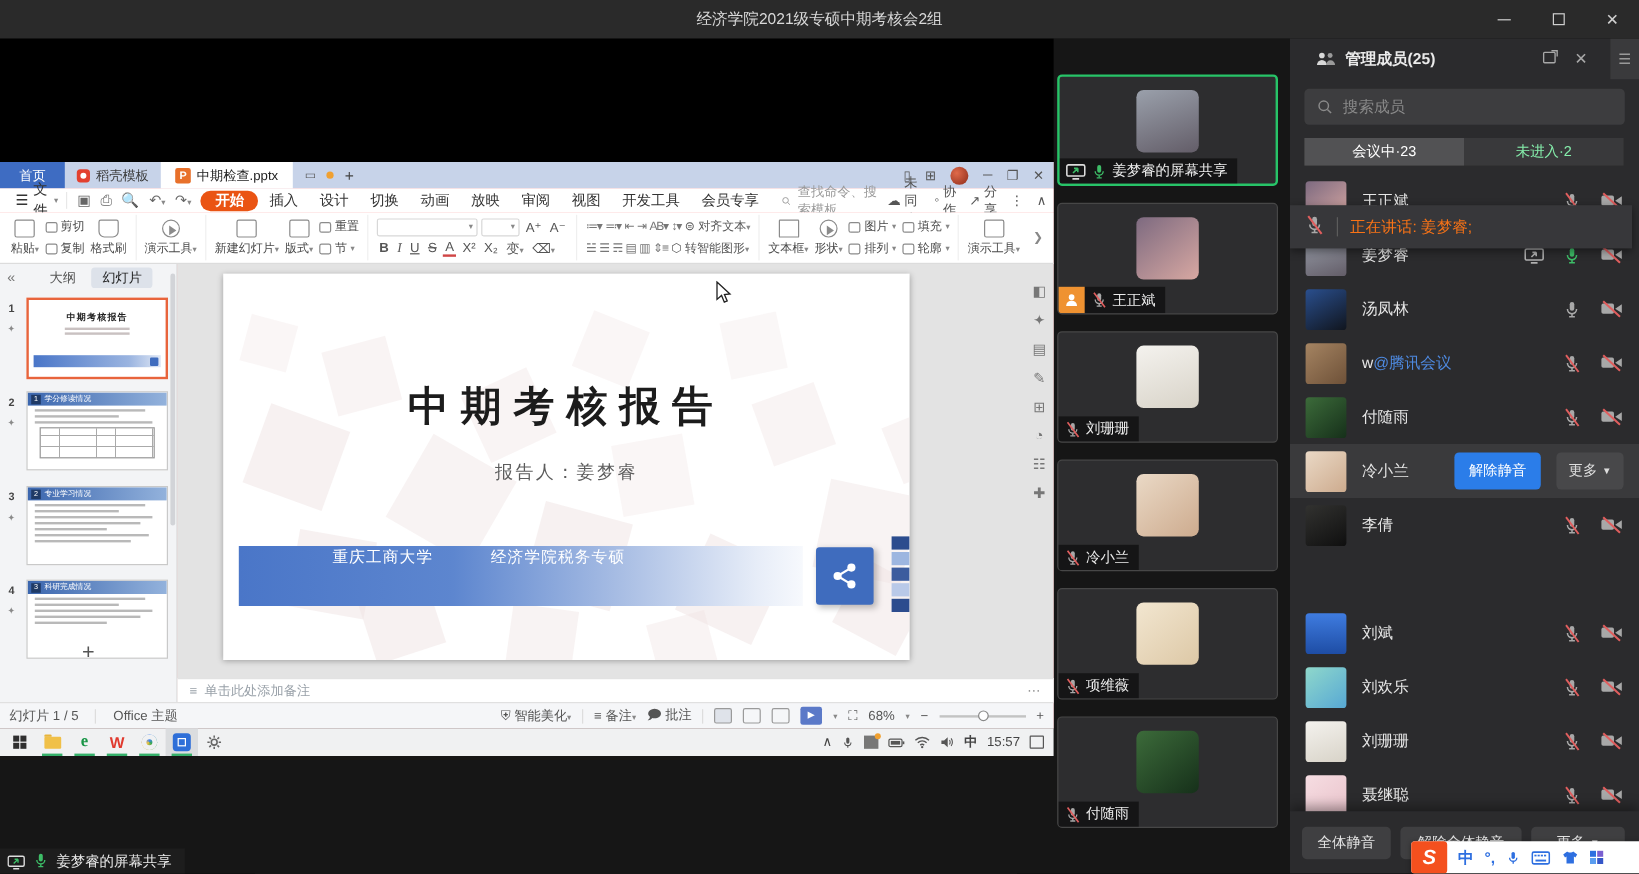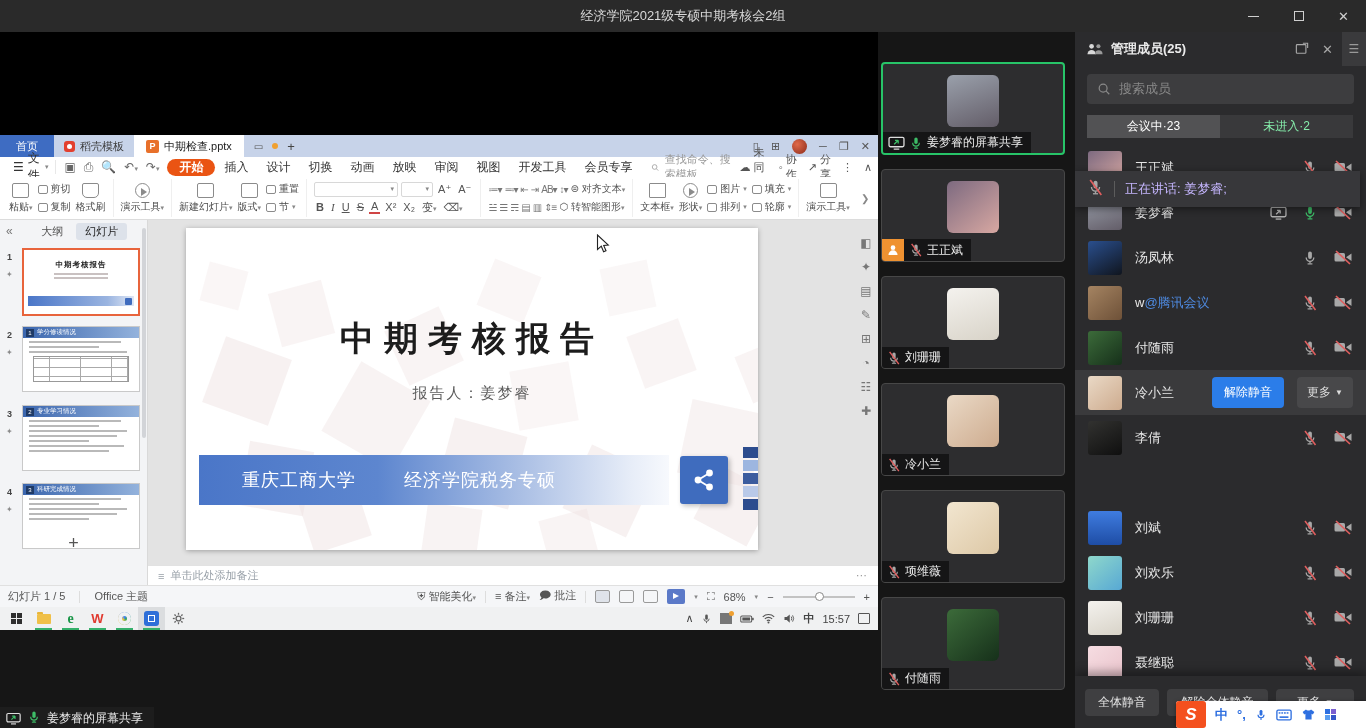--- a/index.html
+++ b/index.html
@@ -77,21 +77,21 @@
 .mini-sub{height:2px;background:#c9c1c1;margin:3px 30px 0}
 .mini-banner{position:absolute;left:4px;right:4px;bottom:8px;height:10px;background:linear-gradient(90deg,#4a76c8,#9ab4e0 75%,#dfe7f5);display:flex;align-items:center;justify-content:flex-end;padding-right:2px}
 .mini-share{width:7px;height:7px;background:#3f6cbe;border-radius:1px}
 .add-slide{position:absolute;bottom:30px;left:0;right:0;text-align:center;font-size:18px;color:#555;height:22px}
 .pane-scroll{position:absolute;right:1px;top:8px;width:4px;height:210px;background:#d2d4d8;border-radius:2px}
 .canvas{flex:1;position:relative;background:#e3e3e3}
 .slide{position:absolute;left:38px;top:8px;width:572px;height:322px;background:#fff;box-shadow:0 1px 5px rgba(0,0,0,.3);overflow:hidden}
 .sq{position:absolute;background:#f0e4e4}
 .slide-title{position:absolute;top:88px;left:0;width:100%;text-align:center;font-family:"DejaVu Serif","Liberation Serif",serif;font-size:34px;font-weight:bold;letter-spacing:10px;color:#1c1c1c}
 .slide-line{position:absolute;left:0;width:100%;text-align:center;font-family:"DejaVu Serif","Liberation Serif",serif;font-size:15px;color:#5c5c5c;letter-spacing:2px}
-.banner{position:absolute;left:13px;top:227px;width:470px;height:50px;background:linear-gradient(90deg,#4a76c8 0%,#5d86cf 38%,#a9bee4 68%,#e7edf8 92%,#f7f9fd 100%);display:flex;align-items:center;justify-content:center;gap:48px;padding-right:70px;color:#fff;font-size:18px;letter-spacing:1px}
+.banner{position:absolute;left:13px;top:227px;width:470px;height:50px;background:linear-gradient(90deg,#4a76c8 0%,#5d86cf 38%,#a9bee4 68%,#e7edf8 92%,#f7f9fd 100%);display:flex;align-items:flex-start;justify-content:center;gap:48px;padding-right:70px;color:#fff;font-size:13px;letter-spacing:1px}
 .share-big{position:absolute;left:494px;top:228px;width:48px;height:48px;background:#3f6cbe;border-radius:3px;box-shadow:2px 2px 5px rgba(0,0,0,.25)}
 .sq-stack{position:absolute;right:0;top:219px;width:15px;display:flex;flex-direction:column;gap:2px}
 .sq-stack div{height:11px}
 .side-tools{position:absolute;right:2px;top:16px;width:20px;display:flex;flex-direction:column;gap:10px;align-items:center;color:#777;font-size:12px}
 .notesbar{position:absolute;left:0;right:0;bottom:0;height:20px;background:#fff;border-top:1px solid #e2e2e2;display:flex;align-items:center;padding:0 10px;font-size:11px;color:#98a0a8;gap:6px}
 .notes-more{margin-left:auto;color:#999;letter-spacing:1px}
 
 .statusbar{position:absolute;top:450px;left:0;right:0;height:22px;background:#f5f6f8;border-top:1px solid #e0e0e0;display:flex;align-items:center;padding:0 8px;font-size:11px;color:#555}
 .sb-left{display:flex;gap:14px;align-items:center}
 .sb-right{margin-left:auto;display:flex;gap:9px;align-items:center}
@@ -128,38 +128,38 @@
 
 .videos{position:absolute;left:881px;top:0;width:186px;height:696px}
 .tile{position:absolute;left:0;width:184px;height:93px;background:#2d2d2f;border:1px solid #474747;border-radius:4px;overflow:hidden}
 .tile.active{border:2px solid #27c468}
 .tile-av{position:absolute;left:50%;top:11px;transform:translateX(-50%);width:52px;height:52px;border-radius:6px}
 .tile-label{position:absolute;left:0;bottom:0;display:flex;align-items:stretch}
 .host-badge{width:22px;height:22px;background:#ef9231;display:flex;align-items:center;justify-content:center;flex:none}
 .tl-chunk{display:flex;align-items:center;gap:4px;background:rgba(18,18,18,.85);padding:2px 8px 2px 5px;font-size:12px;color:#ececec;white-space:nowrap}
 
 .panel{position:absolute;left:1075px;top:0;width:291px;height:696px;background:#2b2b2d;overflow:hidden}
-.p-head{position:absolute;top:0;left:0;right:0;height:34px;display:flex;align-items:center;gap:7px;padding:0 11px;color:#ebebeb;font-size:13px;font-weight:bold}
+.p-head{position:absolute;top:0;left:0;right:0;height:34px;display:flex;align-items:center;gap:7px;padding:0 21px;color:#ebebeb;font-size:13px;font-weight:bold}
 .p-head-icons{margin-left:auto;display:flex;gap:13px;color:#a8a8a8;font-weight:normal;padding-right:22px}
 .p-menu-slab{position:absolute;right:0;top:0;width:24px;height:34px;background:#3a3a3c;display:flex;align-items:center;justify-content:center;color:#999;font-size:12px}
 .p-search{position:absolute;left:12px;right:12px;top:42px;height:30px;background:#3d3d3f;border-radius:4px;display:flex;align-items:center;gap:8px;padding:0 10px;color:#8a8a8a;font-size:13px}
 .p-tabs{position:absolute;left:12px;right:13px;top:83px;height:23px;display:flex}
 .p-tab{flex:1;display:flex;align-items:center;justify-content:center;font-size:12px;color:#86efac;background:#39393b}
 .p-tab.active{background:#525254;color:#fff}
 .m-list{position:absolute;left:0;right:0;top:113px;height:540px}
 .m-row{position:absolute;left:0;right:0;height:45px;display:flex;align-items:center;gap:13px;padding:0 13px}
 .m-row.hover{background:#3a3a3c}
 .m-av{width:34px;height:34px;border-radius:3px;flex:none}
 .m-name{font-size:13px;color:#e6e6e6;white-space:nowrap}
 .m-link{color:#4e8ae0}
 .m-icons{margin-left:auto;display:flex;gap:15px;align-items:center}
 .mi{display:inline-flex;align-items:center}
 .btn-unmute{background:#2b7de9;color:#fff;font-size:12px;border-radius:4px;padding:7px 12px;margin-left:auto;white-space:nowrap}
 .btn-more{background:#48484a;color:#ddd;font-size:12px;border-radius:4px;padding:7px 10px;white-space:nowrap;display:flex;gap:4px;align-items:center}
-.speak-tip{position:absolute;left:0;top:139px;width:285px;height:36px;background:#37373a;box-shadow:0 2px 7px rgba(0,0,0,.45);display:flex;align-items:center;gap:10px;padding:0 12px;font-size:13px;color:#c4b5fd;z-index:6}
+.speak-tip{position:absolute;left:0;top:139px;width:285px;height:36px;background:#37373a;box-shadow:0 2px 7px rgba(0,0,0,.45);display:flex;align-items:center;gap:10px;padding:0 12px;font-size:13px;color:#f97316;z-index:6}
 .tip-div{width:1px;height:16px;background:#5c5c5c}
 .p-foot{position:absolute;left:0;right:0;top:644px;height:52px;background:#2b2b2d;box-shadow:0 -4px 9px rgba(0,0,0,.35);display:flex;gap:8px;align-items:center;padding:0 10px;z-index:7}
 .pf-btn{height:27px;background:#3f3f41;border-radius:4px;color:#e3e3e3;font-size:12px;display:flex;align-items:center;justify-content:center;gap:4px}
 
 .sogou{position:absolute;left:1176px;top:669px;width:190px;height:27px;background:#fff;border-radius:3px 0 0 3px;display:flex;align-items:center;gap:9px;padding-right:6px;z-index:20;box-shadow:0 1px 4px rgba(0,0,0,.4)}
 .sg-logo{width:30px;height:27px;background:#f4501e;border-radius:3px;color:#fff;font-weight:bold;font-style:italic;font-size:17px;display:flex;align-items:center;justify-content:center}
 .sg-it{color:#2e6fe0;font-size:13px;font-weight:bold;display:flex;align-items:center}
 .sg-grid{display:grid;grid-template-columns:5px 5px;grid-template-rows:5px 5px;gap:1px}
 </style>
 </head>

